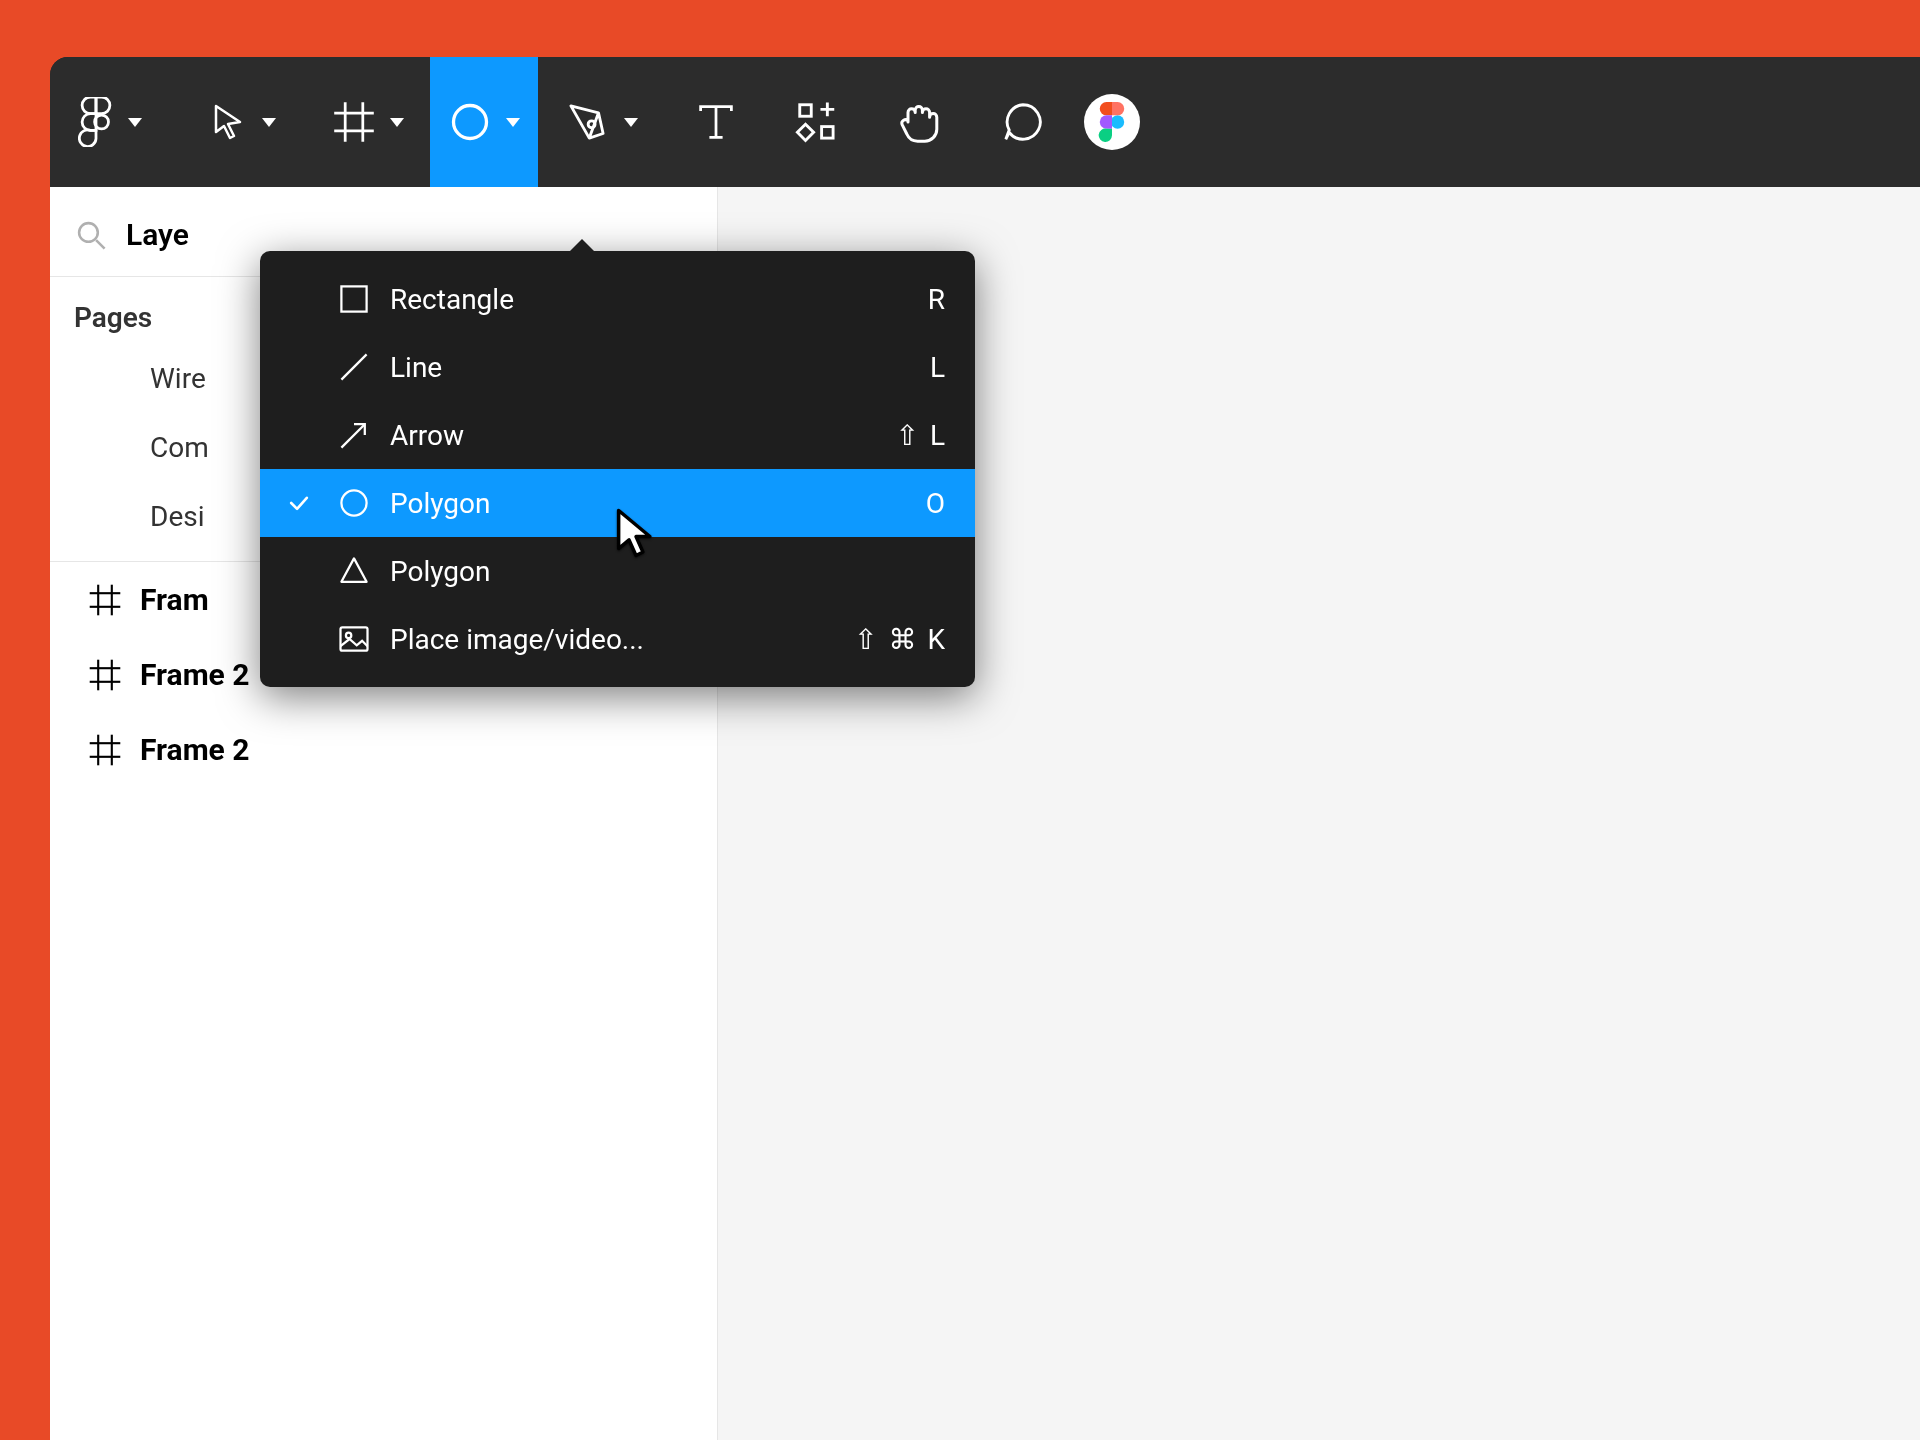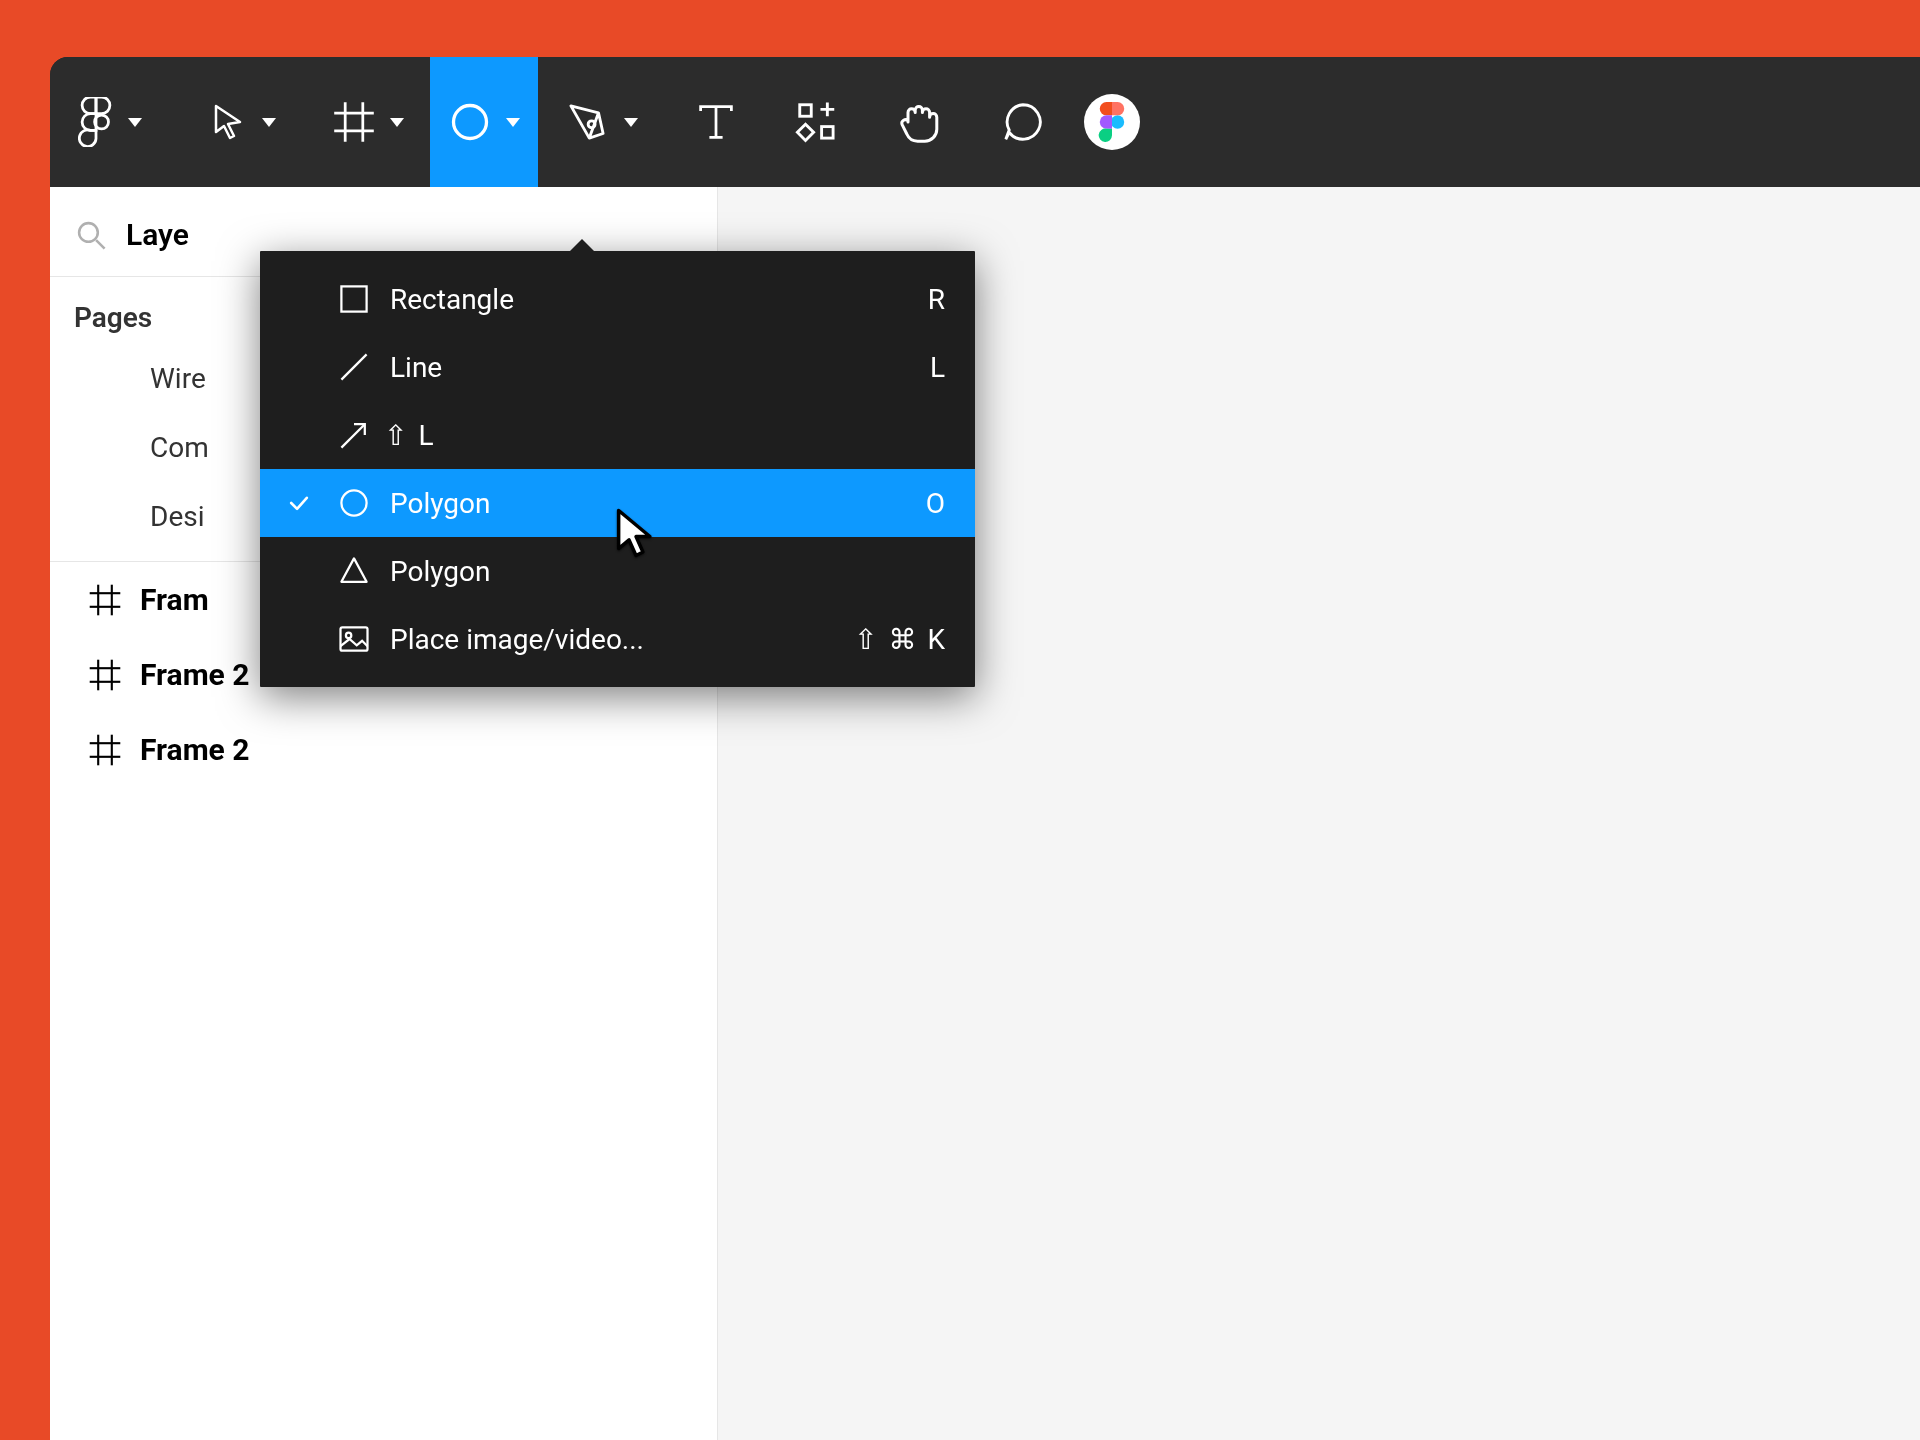--- a/index.html
+++ b/index.html
@@ -98,21 +98,21 @@
   }
   .canvas { flex: 1; background: #f5f5f5; }
 
   
   .dropdown {
     position: absolute;
     left: 210px;
     top: 194px;
     width: 715px;
     background: #1e1e1e;
-    border-radius: 1px;
+    border-radius: 10px;
     box-shadow: 0 10px 40px rgba(0,0,0,0.5);
     padding: 14px 0;
     color: #fff;
   }
   .dropdown::before {
     content: "";
     position: absolute;
     top: -12px;
     left: 310px;
     width: 0; height: 0;
@@ -327,20 +327,21 @@
     <div class="dd-item">
       <span class="dd-check"></span>
       <span class="dd-icon">
         <svg width="36" height="36" viewBox="0 0 40 40">
             <g stroke="#fff" stroke-width="2.5" fill="none">
               <line x1="6" y1="34" x2="32" y2="8"></line>
               <path d="M20 8 H32 V20"></path>
             </g>
           </svg>
       </span>
+      <span class="dd-label">Arrow</span>
       <span class="dd-short">⇧ L</span>
     </div>
     <div class="dd-item sel">
       <span class="dd-check">
         <svg width="26" height="26" viewBox="0 0 40 40">
             <path d="M8 20 L17 29 L32 12" fill="none" stroke="#fff" stroke-width="4" stroke-linecap="round" stroke-linejoin="round"></path>
           </svg>
       </span>
       <span class="dd-icon">
         <svg width="36" height="36" viewBox="0 0 40 40">

